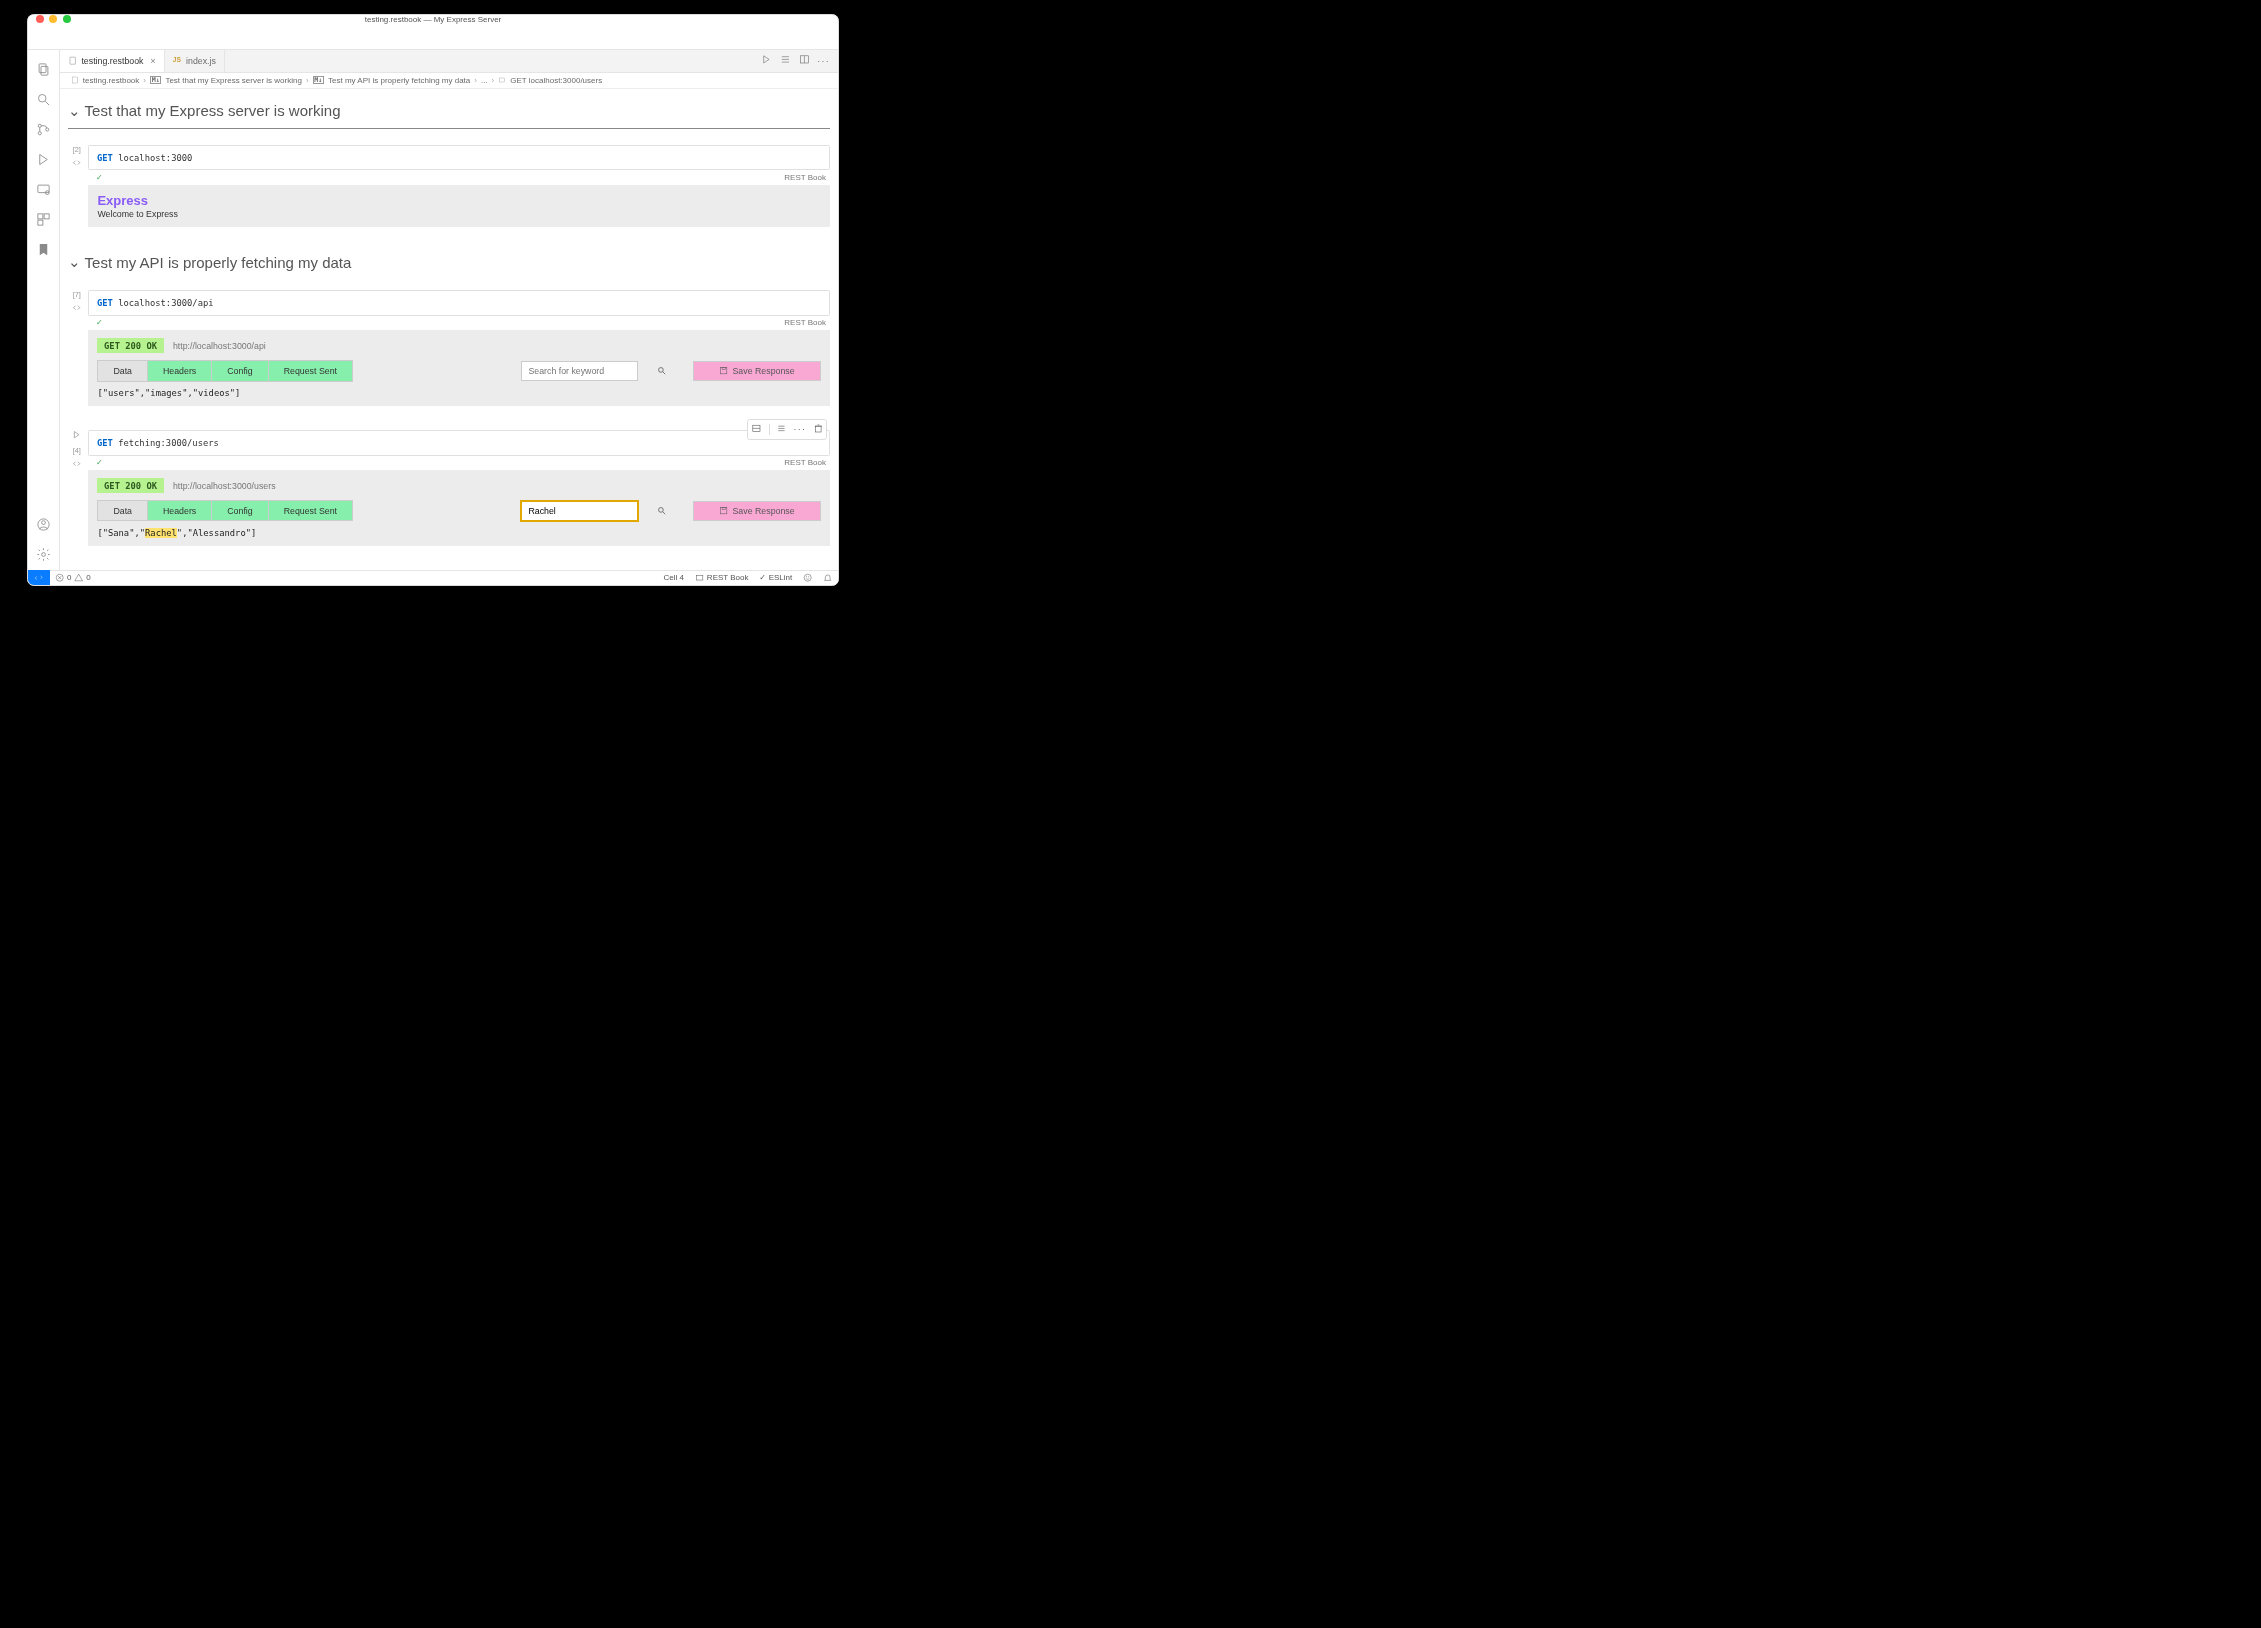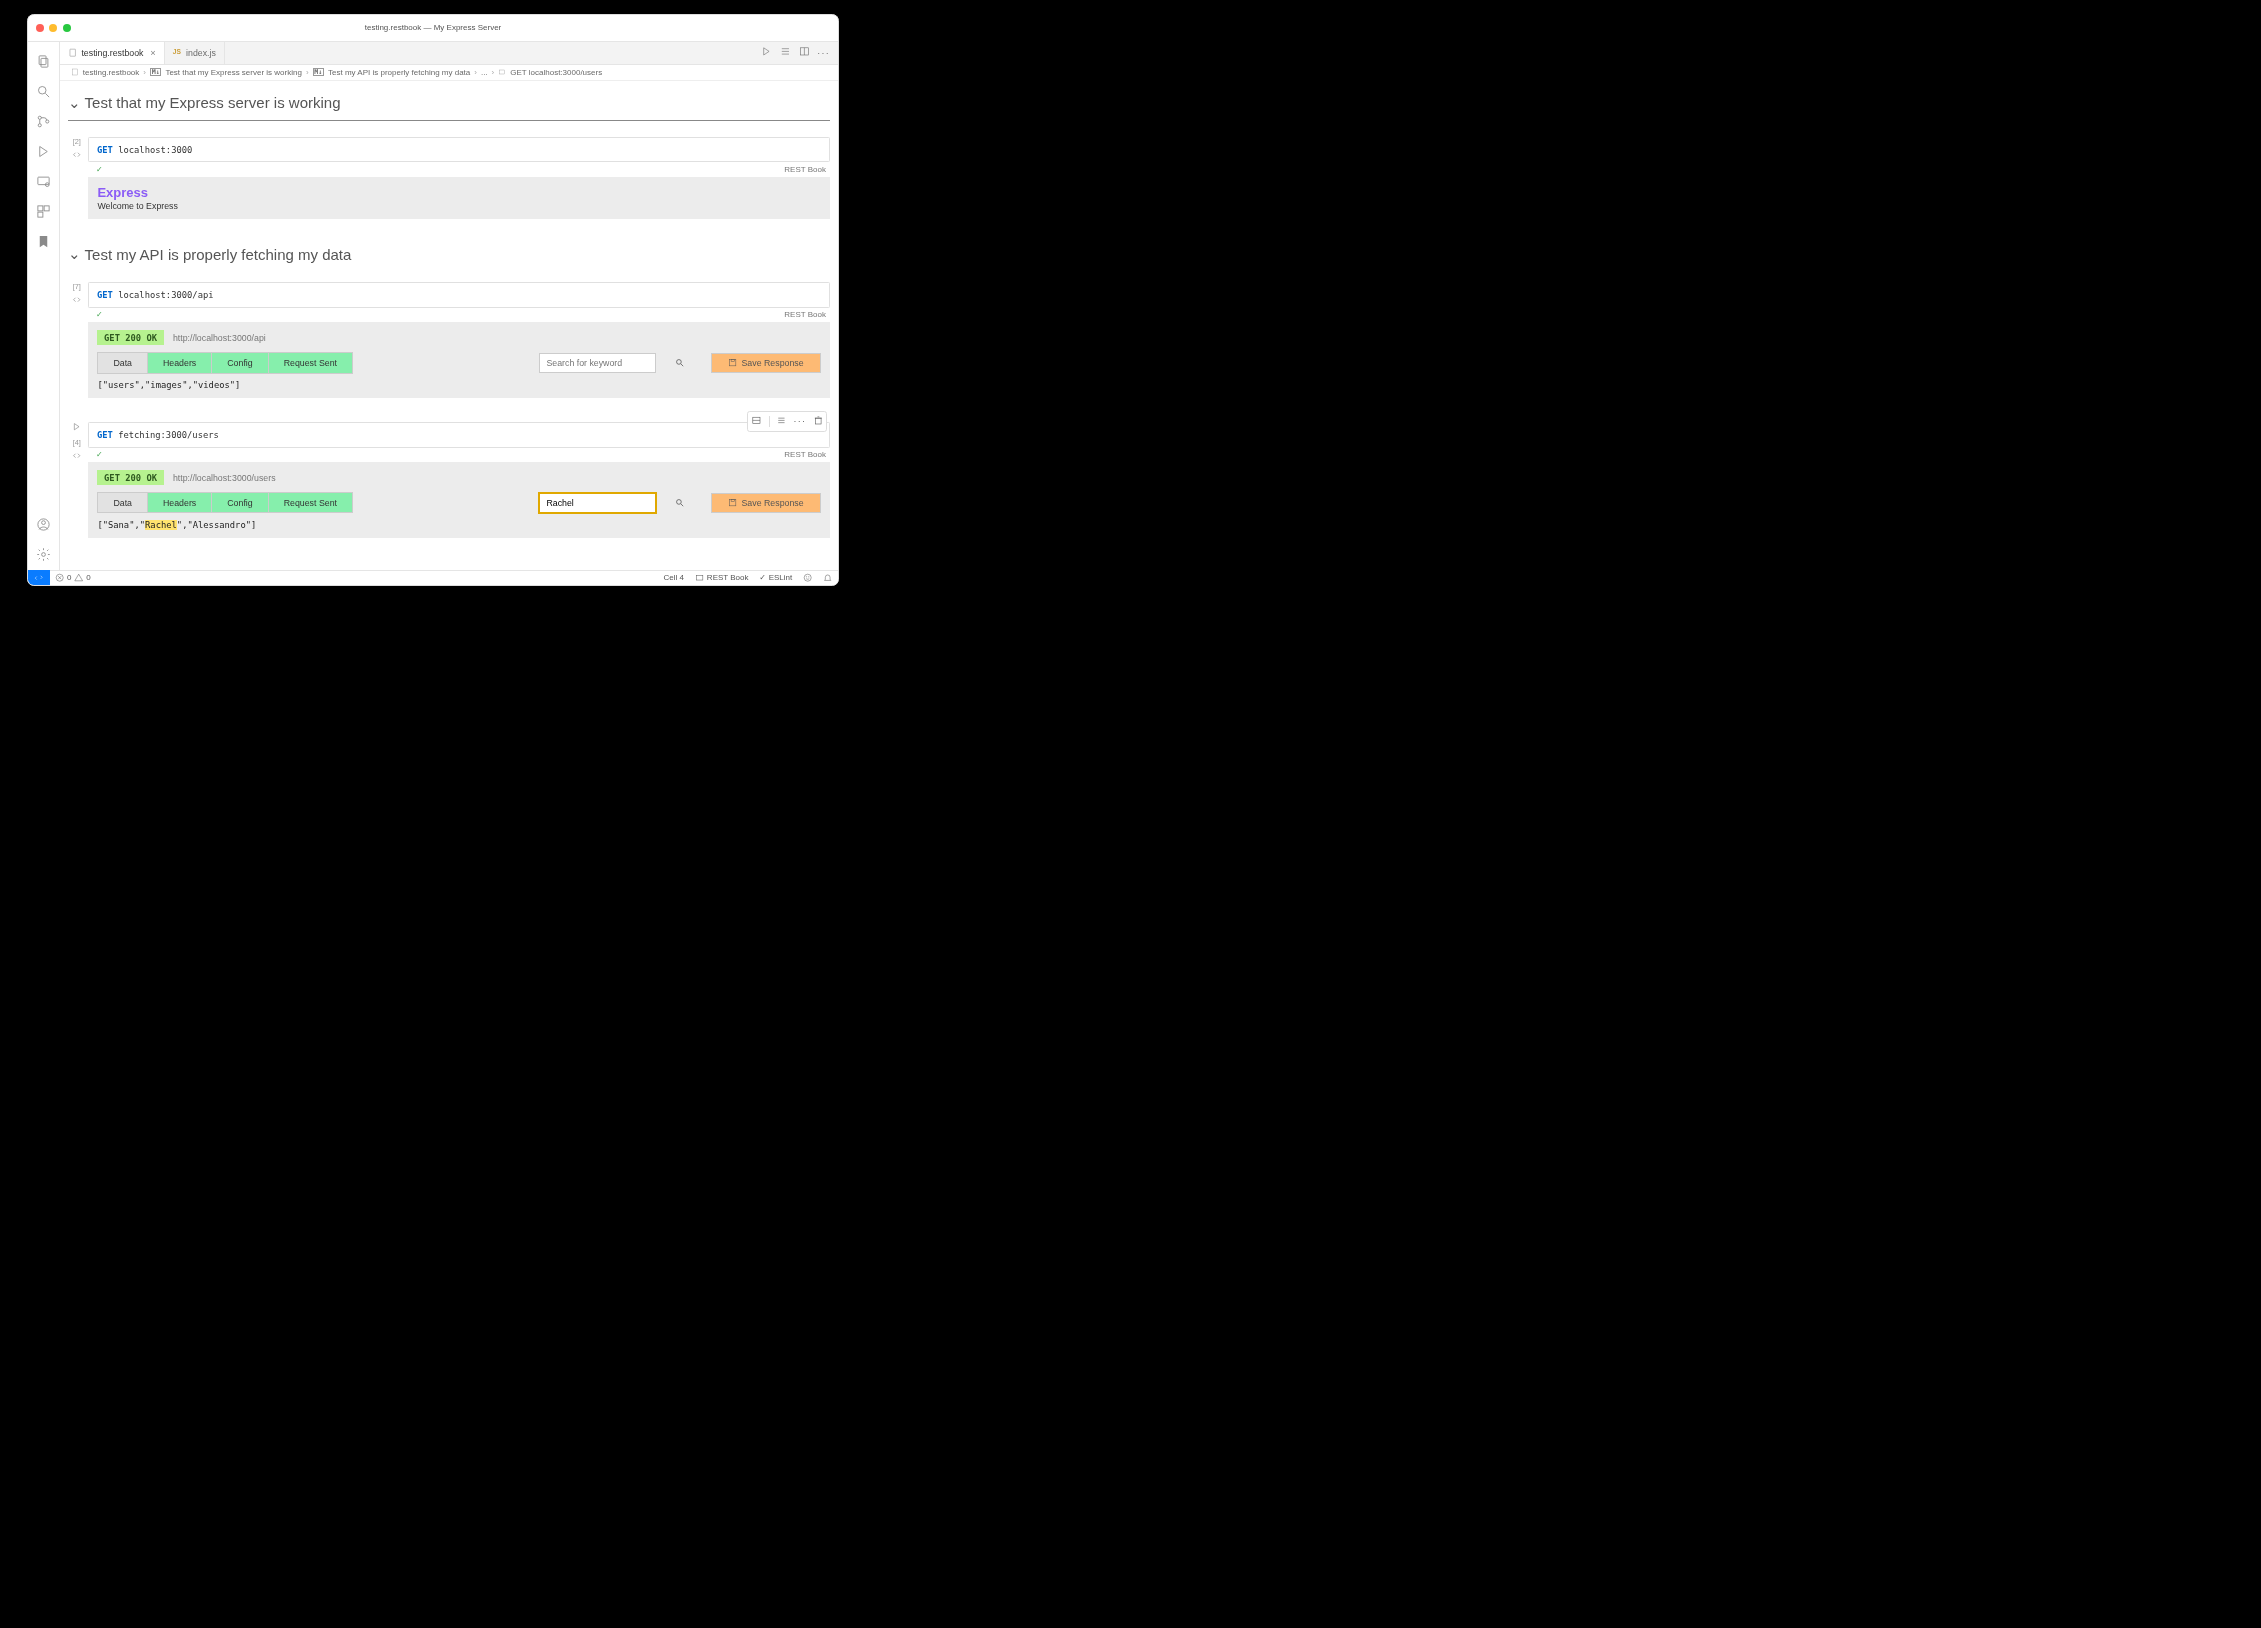--- a/index.html
+++ b/index.html
@@ -17,22 +17,22 @@
     top: 13.5px; left: 27px;
     width: 812px; height: 572px;
     background: #fff;
     border-radius: 6.7px;
     overflow: hidden;
     border: 0.7px solid #ddd;
     display: flex; flex-direction: column;
   }
   
   .titlebar {
-    height: 27px;
-    display: flex; align-items: center;
+    height: 35px;
+    display: flex; align-items: flex-start;
     border-bottom: 0.7px solid #e5e5e5;
     position: relative;
     flex-shrink: 0;
   }
   .traffic { display:flex; gap:5.4px; padding-left:8px; }
   .traffic .dot { width:8px; height:8px; border-radius:50%; }
   .dot.red { background:#ff5f57; } .dot.yellow{background:#febc2e;} .dot.green{background:#28c840;}
   .titlebar .title { position:absolute; left:0; right:0; text-align:center; font-size:8px; color:#555; pointer-events:none;}
   
   .main-row { flex:1; display:flex; min-height:0; }
@@ -143,22 +143,22 @@
     padding:4px 6.7px; width:117px; font-size:8.8px;
     font-family:inherit;
   }
   .out-search.focus { border-color:#e0a800; outline:0.7px solid #e0a800; }
   .out-search-btn {
     width:20px; height:20px; display:flex; align-items:center; justify-content:center;
     margin-left:5.4px; color:#444;
   }
   .save-btn {
     margin-left:12px;
-    border:0.7px solid #ccc; padding:4px 16px;
-    display:flex; align-items:center; gap:4px; background:#fdba74;
+    border:0.7px solid #ccc; padding:4px 25px;
+    display:flex; align-items:center; gap:4px; background:#f9a8d4;
     font-size:8.8px; color:#555;
   }
   .out-body {
     margin-top:6.7px;
     font-family:"SF Mono",Menlo,monospace; font-size:8.8px; color:#222;
   }
   .out-body .hl { background:#ffe36e; }
   
   .cell-toolbar {
     position:absolute; right:2.7px; top:-10.8px;

